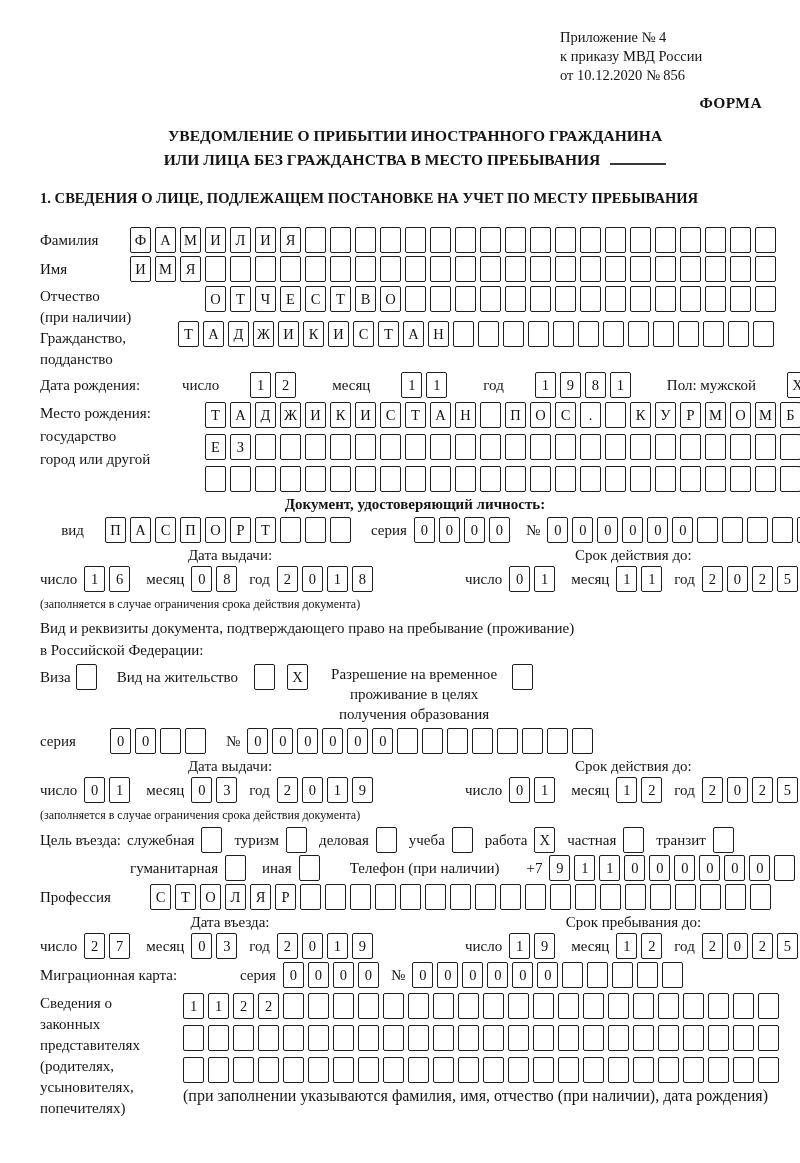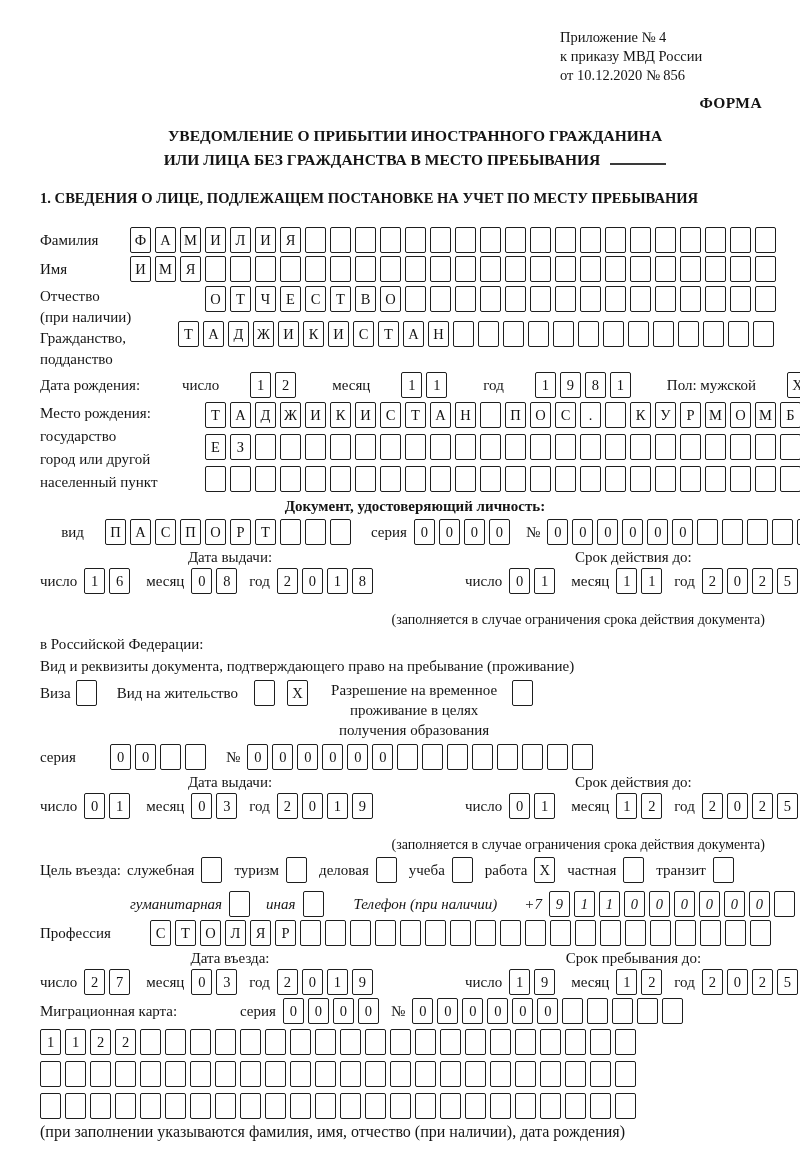--- a/index.html
+++ b/index.html
@@ -39,21 +39,21 @@
 
   .lblcol { flex:none; line-height:21px; font-size:15px; }
   .boxcol { display:flex; flex-direction:column; }
 
   
   .dates { display:flex; margin-top:3px; }
   .dcol-l { width:380px; flex:none; }
   .dcol-r { flex:1; padding-left:45px; }
   .dhead { text-align:center; font-size:15px; line-height:18px; margin-bottom:2px; }
   .drow { display:flex; align-items:center; }
-  .note-row { text-align:right; padding-right:25px; font-size:14px; line-height:16px; margin-top:18px; }
+  .note-row { text-align:left; padding-right:25px; font-size:12px; line-height:16px; margin-top:4px; }
 
   .intro { margin-top:5px; font-size:15px; line-height:22px; }
   .optlbl { font-size:15px; line-height:20px; }
   .optlbl.center { text-align:center; }
   .gap8 { margin-left:8px; } .gap12 { margin-left:12px; } .gap16 { margin-left:16px; }
 
   .caption { font-size:16px; text-align:left; margin-top:4px; }
 </style>
 </head>
 <body>
@@ -229,21 +229,20 @@
     <span class="boxes">
         <span class="cbox"></span>
       </span>
   </div>
 
   <div class="frow2" style="margin-top:4px;">
     <div class="lblcol" style="width:165px; line-height:23px;">
       <div>Место рождения:</div>
       <div>государство</div>
       <div>город или другой</div>
-      <div>населенный пункт</div>
     </div>
     <div class="boxcol">
       <span class="boxes">
           <span class="cbox">Т</span>
           <span class="cbox">А</span>
           <span class="cbox">Д</span>
           <span class="cbox">Ж</span>
           <span class="cbox">И</span>
           <span class="cbox">К</span>
           <span class="cbox">И</span>
@@ -401,22 +400,22 @@
             <span class="cbox">0</span>
             <span class="cbox">2</span>
             <span class="cbox">5</span>
           </span>
       </div>
     </div>
   </div>
   <div class="note-row">(заполняется в случае ограничения срока действия документа)</div>
 
   <div class="intro">
+    <div>Вид и реквизиты документа, подтверждающего право на пребывание (проживание)</div>
     <div>в Российской Федерации:</div>
-    <div>Вид и реквизиты документа, подтверждающего право на пребывание (проживание)</div>
   </div>
 
   <div class="frow2" style="margin-top:3px;">
     <span class="optlbl" style="line-height:26px;">Виза</span>
     <span class="boxes" style="margin-left:5px;">
         <span class="cbox"></span>
       </span>
     <span class="optlbl gap16" style="line-height:26px;">Вид на жительство</span>
     <span class="boxes gap16">
         <span class="cbox"></span>
@@ -530,21 +529,21 @@
     <span class="dlbl gap8">частная</span>
     <span class="boxes">
         <span class="cbox"></span>
       </span>
     <span class="dlbl gap8">транзит</span>
     <span class="boxes">
         <span class="cbox"></span>
       </span>
   </div>
 
-  <div class="frow" style="margin-top:8px; padding-left:90px;font-style:italic;">
+  <div class="frow" style="margin-top:2px; padding-left:90px;">
     <span class="dlbl">гуманитарная</span>
     <span class="boxes">
         <span class="cbox"></span>
       </span>
     <span class="dlbl gap12">иная</span>
     <span class="boxes">
         <span class="cbox"></span>
       </span>
     <span class="dlbl" style="margin-left:26px;">Телефон (при наличии)</span>
     <span class="dlbl" style="margin-left:20px;">+7</span>
@@ -659,20 +658,28 @@
         <span class="cbox">0</span>
         <span class="cbox"></span>
         <span class="cbox"></span>
         <span class="cbox"></span>
         <span class="cbox"></span>
         <span class="cbox"></span>
       </span>
   </div>
 
   <div class="frow2" style="margin-top:5px;">
+    <div class="lblcol" style="width:143px;">
+      <div>Сведения о</div>
+      <div>законных</div>
+      <div>представителях</div>
+      <div>(родителях,</div>
+      <div>усыновителях,</div>
+      <div>попечителях)</div>
+    </div>
     <div class="boxcol">
       <span class="boxes">
           <span class="cbox">1</span>
           <span class="cbox">1</span>
           <span class="cbox">2</span>
           <span class="cbox">2</span>
           <span class="cbox"></span>
           <span class="cbox"></span>
           <span class="cbox"></span>
           <span class="cbox"></span>

